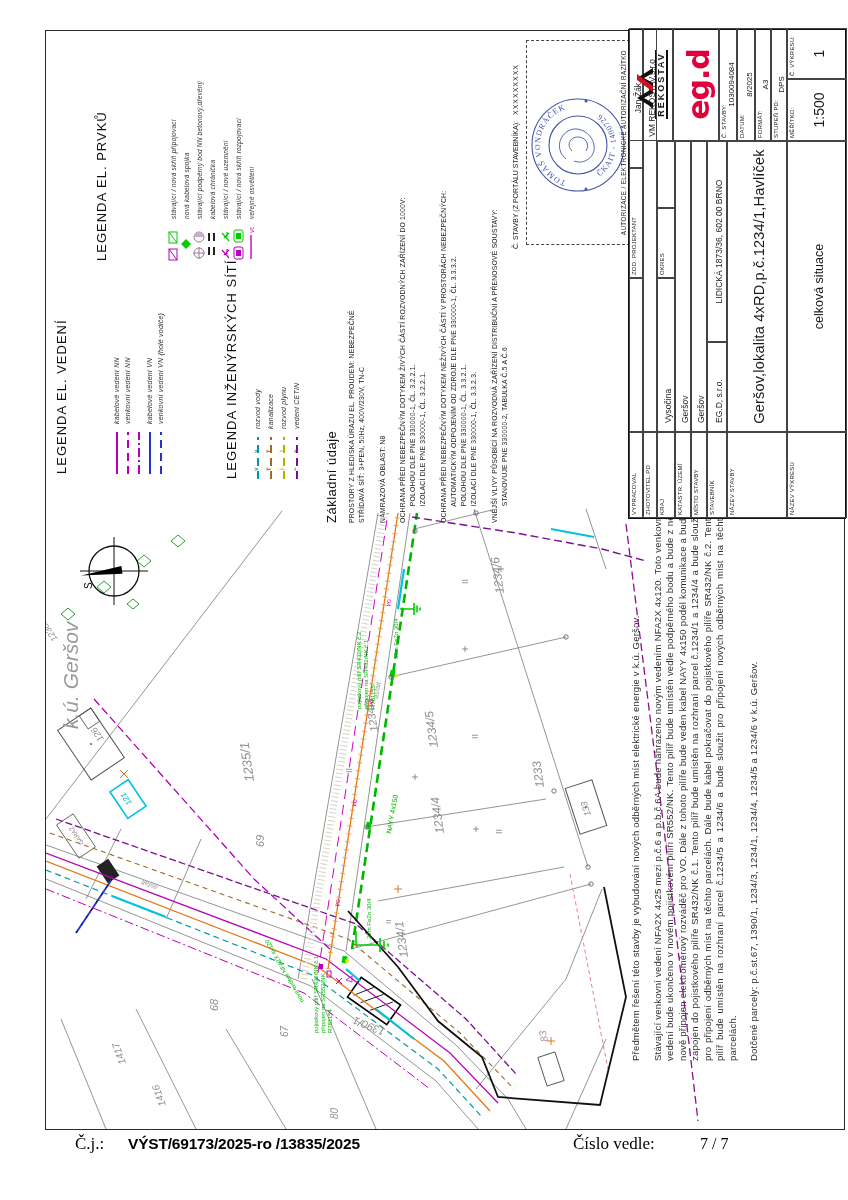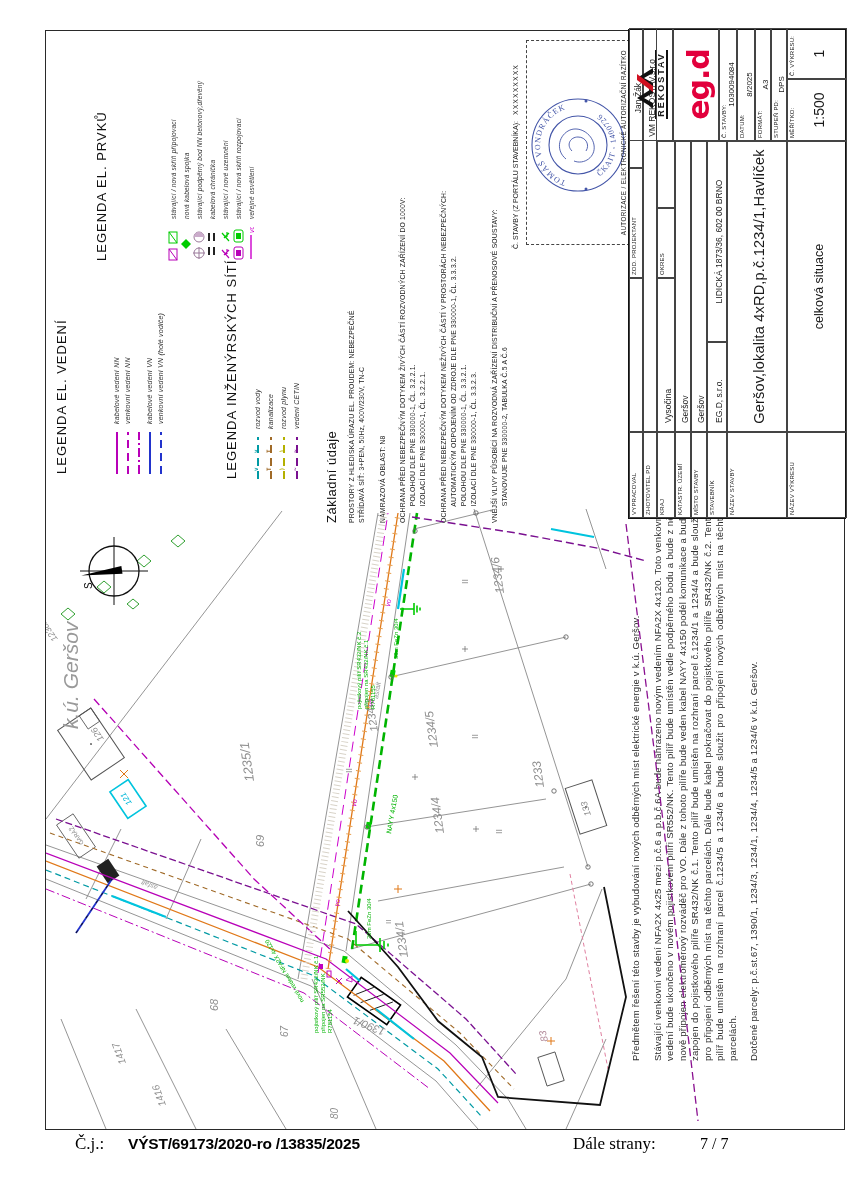--- a/index.html
+++ b/index.html
@@ -542,17 +542,17 @@
         </div>
       <div class="cell" style="left:439px;top:158px;width:51px;height:60px;">
           <span class="tiny">Č. VÝKRESU:</span>
           <span class="val scale">1</span>
         </div>
     </div>
   </div>
 
   <div class="footer">
     <span class="cj">Č.j.:</span>
-    <span class="cjval">VÝST/69173/2020-ro /13835/2025</span>
-    <span class="ps">Dále strany:</span>
+    <span class="cjval">VÝST/69173/2025-ro /13835/2025</span>
+    <span class="ps">Číslo vedle:</span>
     <span class="psval">7 / 7</span>
   </div>
 </div>
 
 </body></html>

